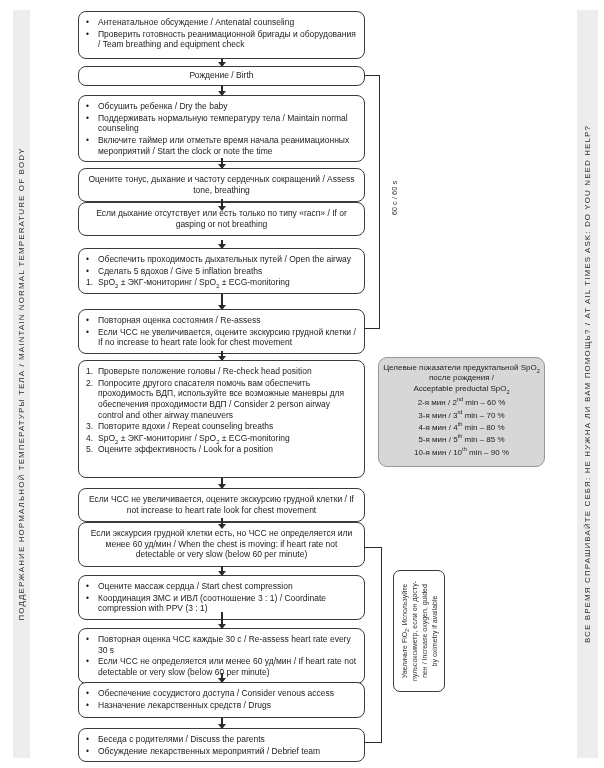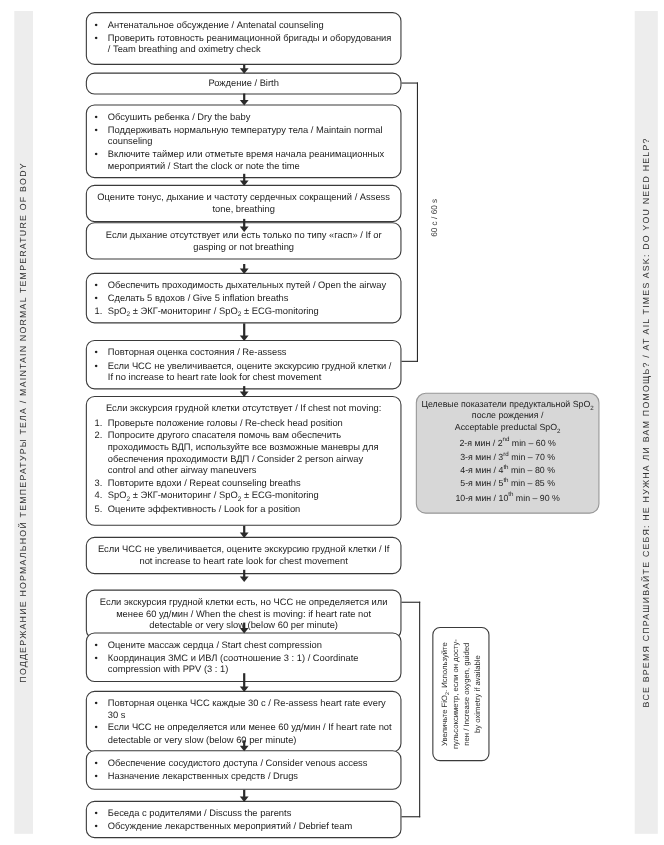--- a/index.html
+++ b/index.html
@@ -29,21 +29,21 @@
   .li.c{display:block;text-align:center;margin:1px 0 2px 0;}
   .b1{top:11px;min-height:48px;}
   .b2{top:66px;min-height:19px;padding:2px 7px;}
   .b3{top:95px;min-height:63px;}
   .b4{top:168px;min-height:31px;}
   .b5{top:202px;min-height:30px;}
   .b6{top:248px;min-height:46px;}
   .b7{top:309px;min-height:42px;}
   .b8{top:360px;min-height:118px;}
   .b9{top:488px;min-height:30px;}
-  .b10{top:536px;min-height:38px;}
+  .b10{top:522px;min-height:38px;}
   .b11{top:575px;min-height:37px;}
   .b12{top:628px;min-height:45px;}
   .b13{top:682px;min-height:36px;}
   .b14{top:728px;min-height:30px;}
   .arrow{position:absolute;left:218px;width:8px;}
   .arrow .line{position:absolute;left:3px;top:0;bottom:3px;width:1.5px;background:#2a2a2a;}
   .arrow .head{position:absolute;left:0;bottom:0;width:0;height:0;
     border-left:4px solid transparent;border-right:4px solid transparent;border-top:5px solid #2a2a2a;}
   .a1{top:59px;height:8px;}  .a2{top:85px;height:11px;} .a3{top:158px;height:11px;}
   .a4{top:199px;height:12px;}.a5{top:240px;height:9px;} .a6{top:294px;height:16px;}
@@ -75,21 +75,21 @@
 <div class="vrot" id="label-left">ПОДДЕРЖАНИЕ НОРМАЛЬНОЙ ТЕМПЕРАТУРЫ ТЕЛА / MAINTAIN NORMAL TEMPERATURE OF BODY</div>
 <div class="vrot" id="label-right">ВСЕ ВРЕМЯ СПРАШИВАЙТЕ СЕБЯ: НЕ НУЖНА ЛИ ВАМ ПОМОЩЬ? / AT AIL TIMES ASK: DO YOU NEED HELP?</div>
 
 <div class="fbox b1">
     <div class="li">
       <span class="mk">•</span>
       <span class="tx">Антенатальное обсуждение / Antenatal counseling</span>
     </div>
     <div class="li">
       <span class="mk">•</span>
-      <span class="tx">Проверить готовность реанимационной бригады и оборудования / Team breathing and oximetry check</span>
+      <span class="tx">Проверить готовность реанимационной бригады и оборудования / Team breathing and equipment check</span>
     </div>
   </div>
 <div class="fbox b2 center">
     <div class="li c"><span class="tx">Рождение / Birth</span></div>
   </div>
 <div class="fbox b3">
     <div class="li">
       <span class="mk">•</span>
       <span class="tx">Обсушить ребенка / Dry the baby</span>
     </div>
@@ -126,21 +126,20 @@
     <div class="li">
       <span class="mk">•</span>
       <span class="tx">Повторная оценка состояния / Re-assess</span>
     </div>
     <div class="li">
       <span class="mk">•</span>
       <span class="tx">Если ЧСС не увеличивается, оцените экскурсию грудной клетки / If no increase to heart rate look for chest movement</span>
     </div>
   </div>
 <div class="fbox b8">
-    <div class="li c"><span class="tx">Если экскурсия грудной клетки отсутствует / If chest not moving:</span></div>
     <div class="li">
       <span class="mk">1.</span>
       <span class="tx">Проверьте положение головы / Re-check head position</span>
     </div>
     <div class="li">
       <span class="mk">2.</span>
       <span class="tx">Попросите другого спасателя помочь вам обеспечить проходимость ВДП, используйте все возможные маневры для обеспечения проходимости ВДП / Consider 2 person airway control and other airway maneuvers</span>
     </div>
     <div class="li">
       <span class="mk">3.</span>

